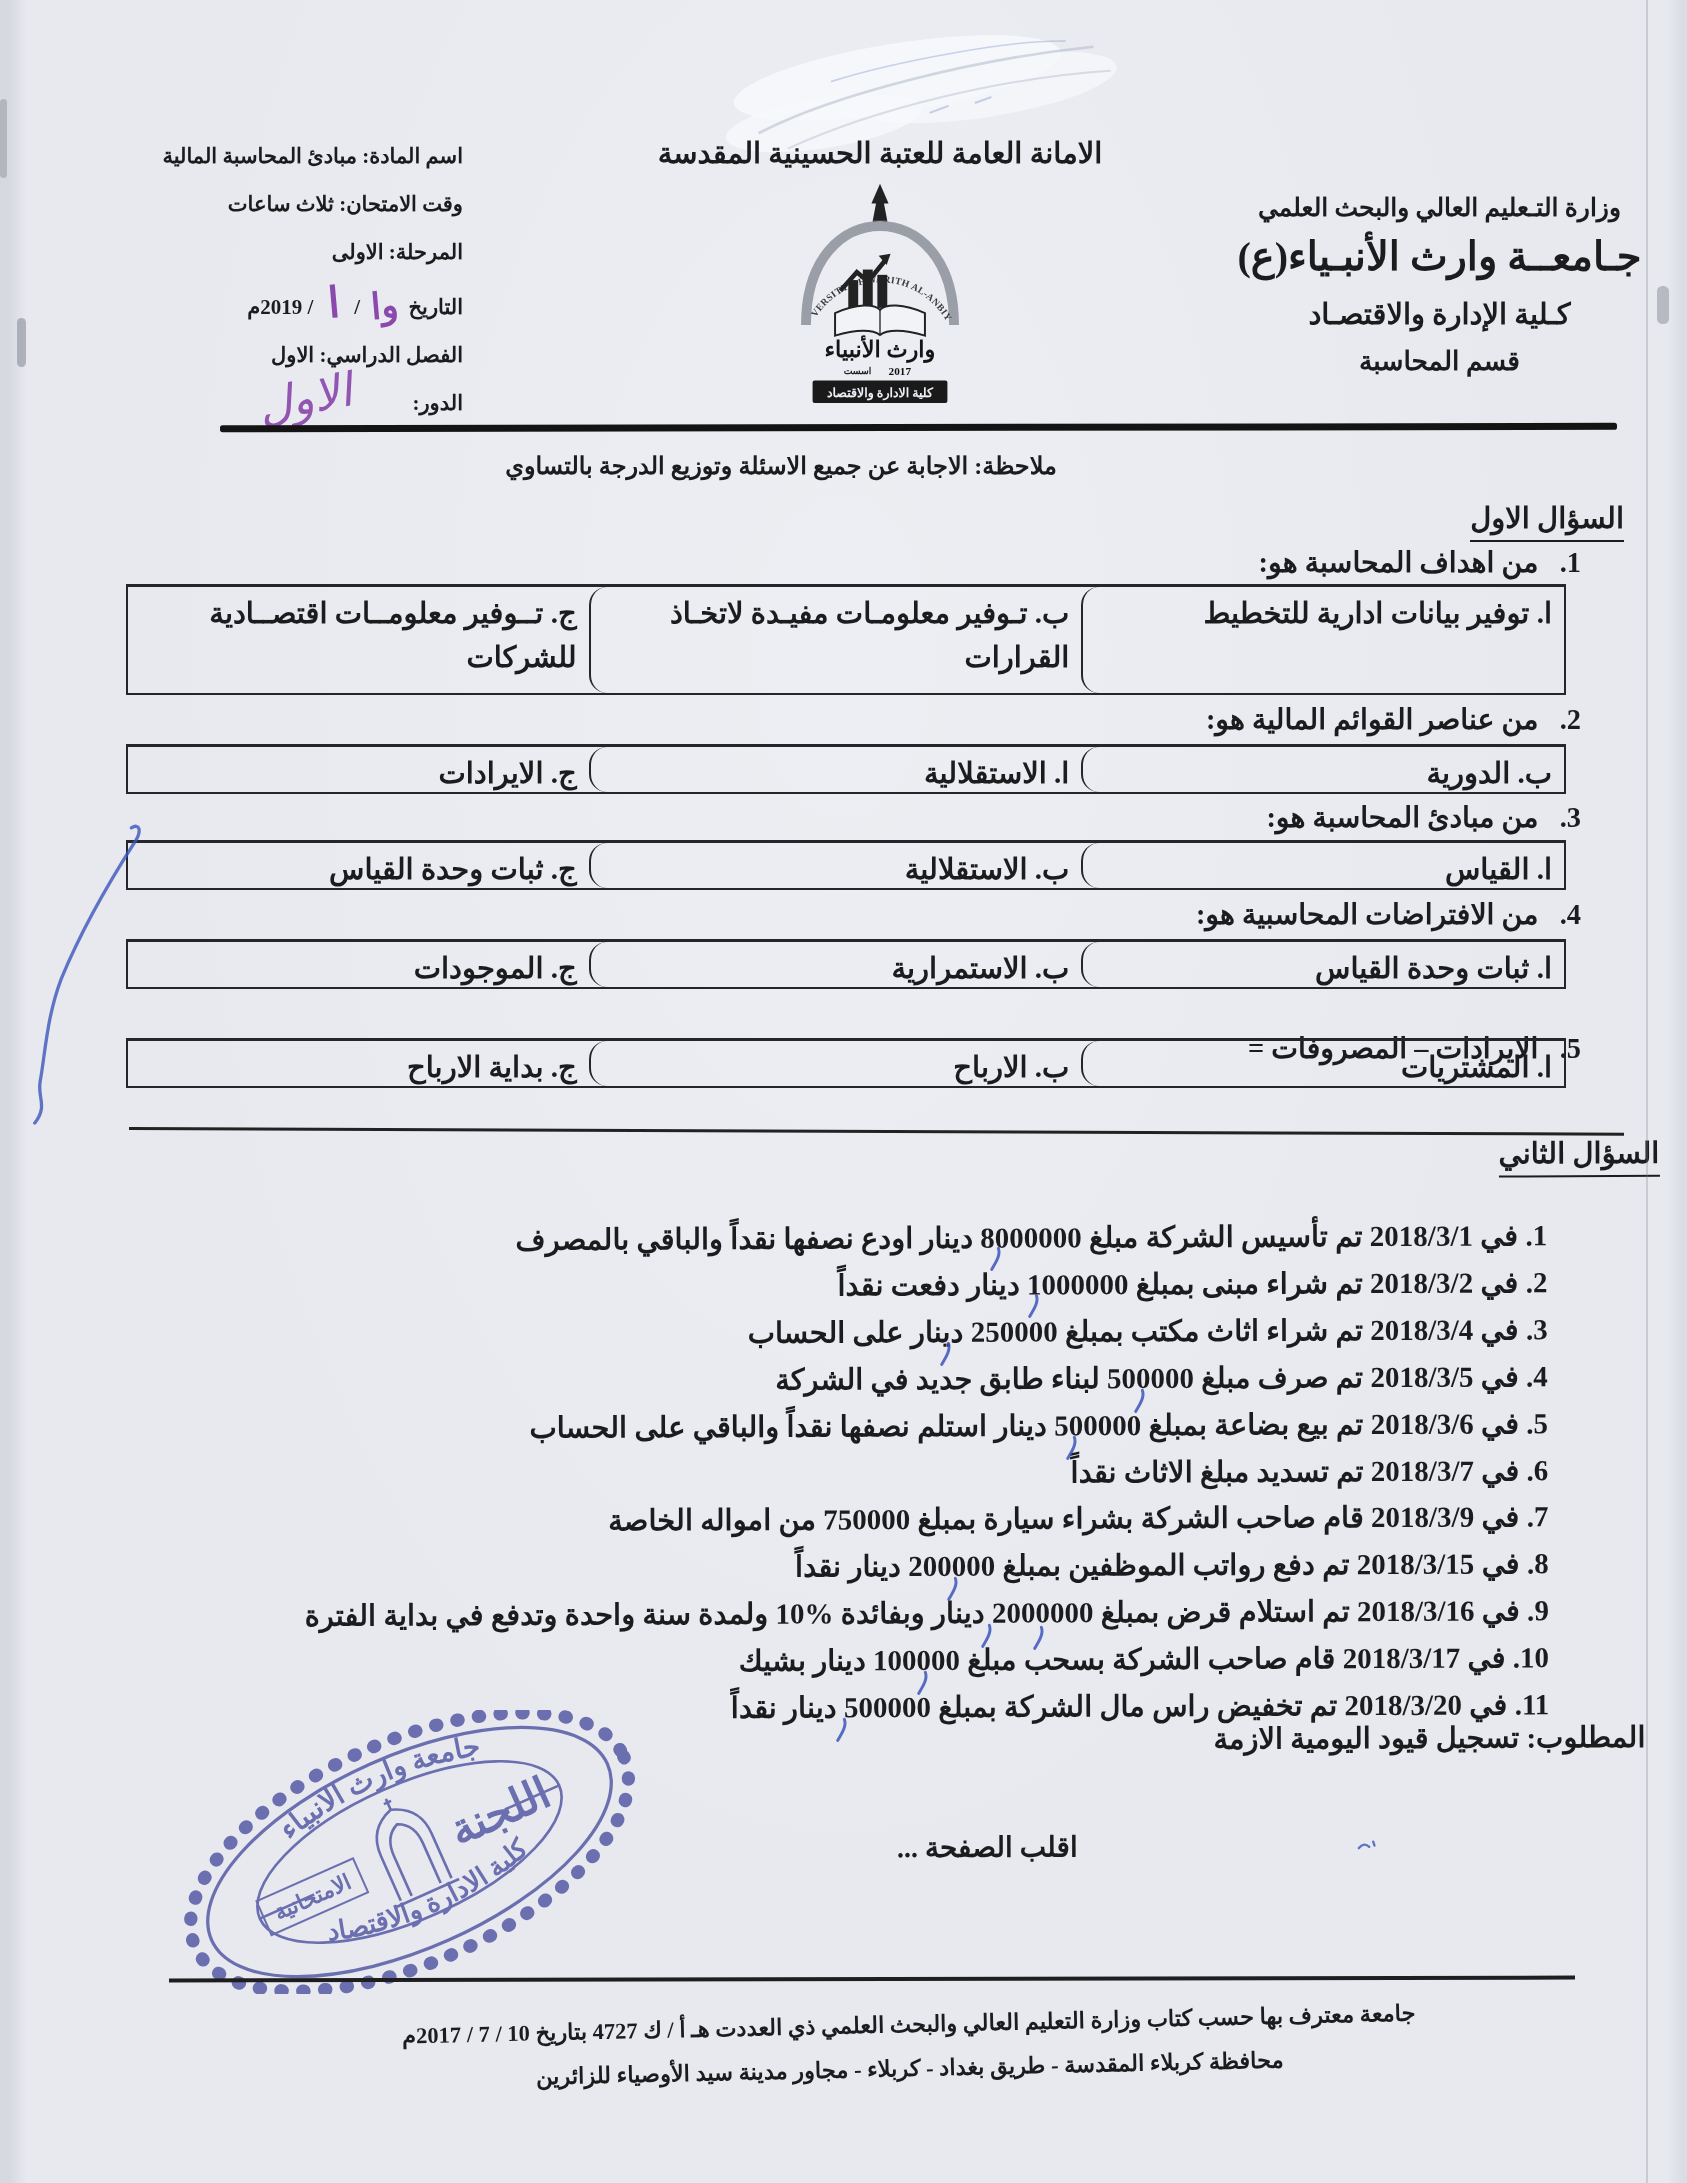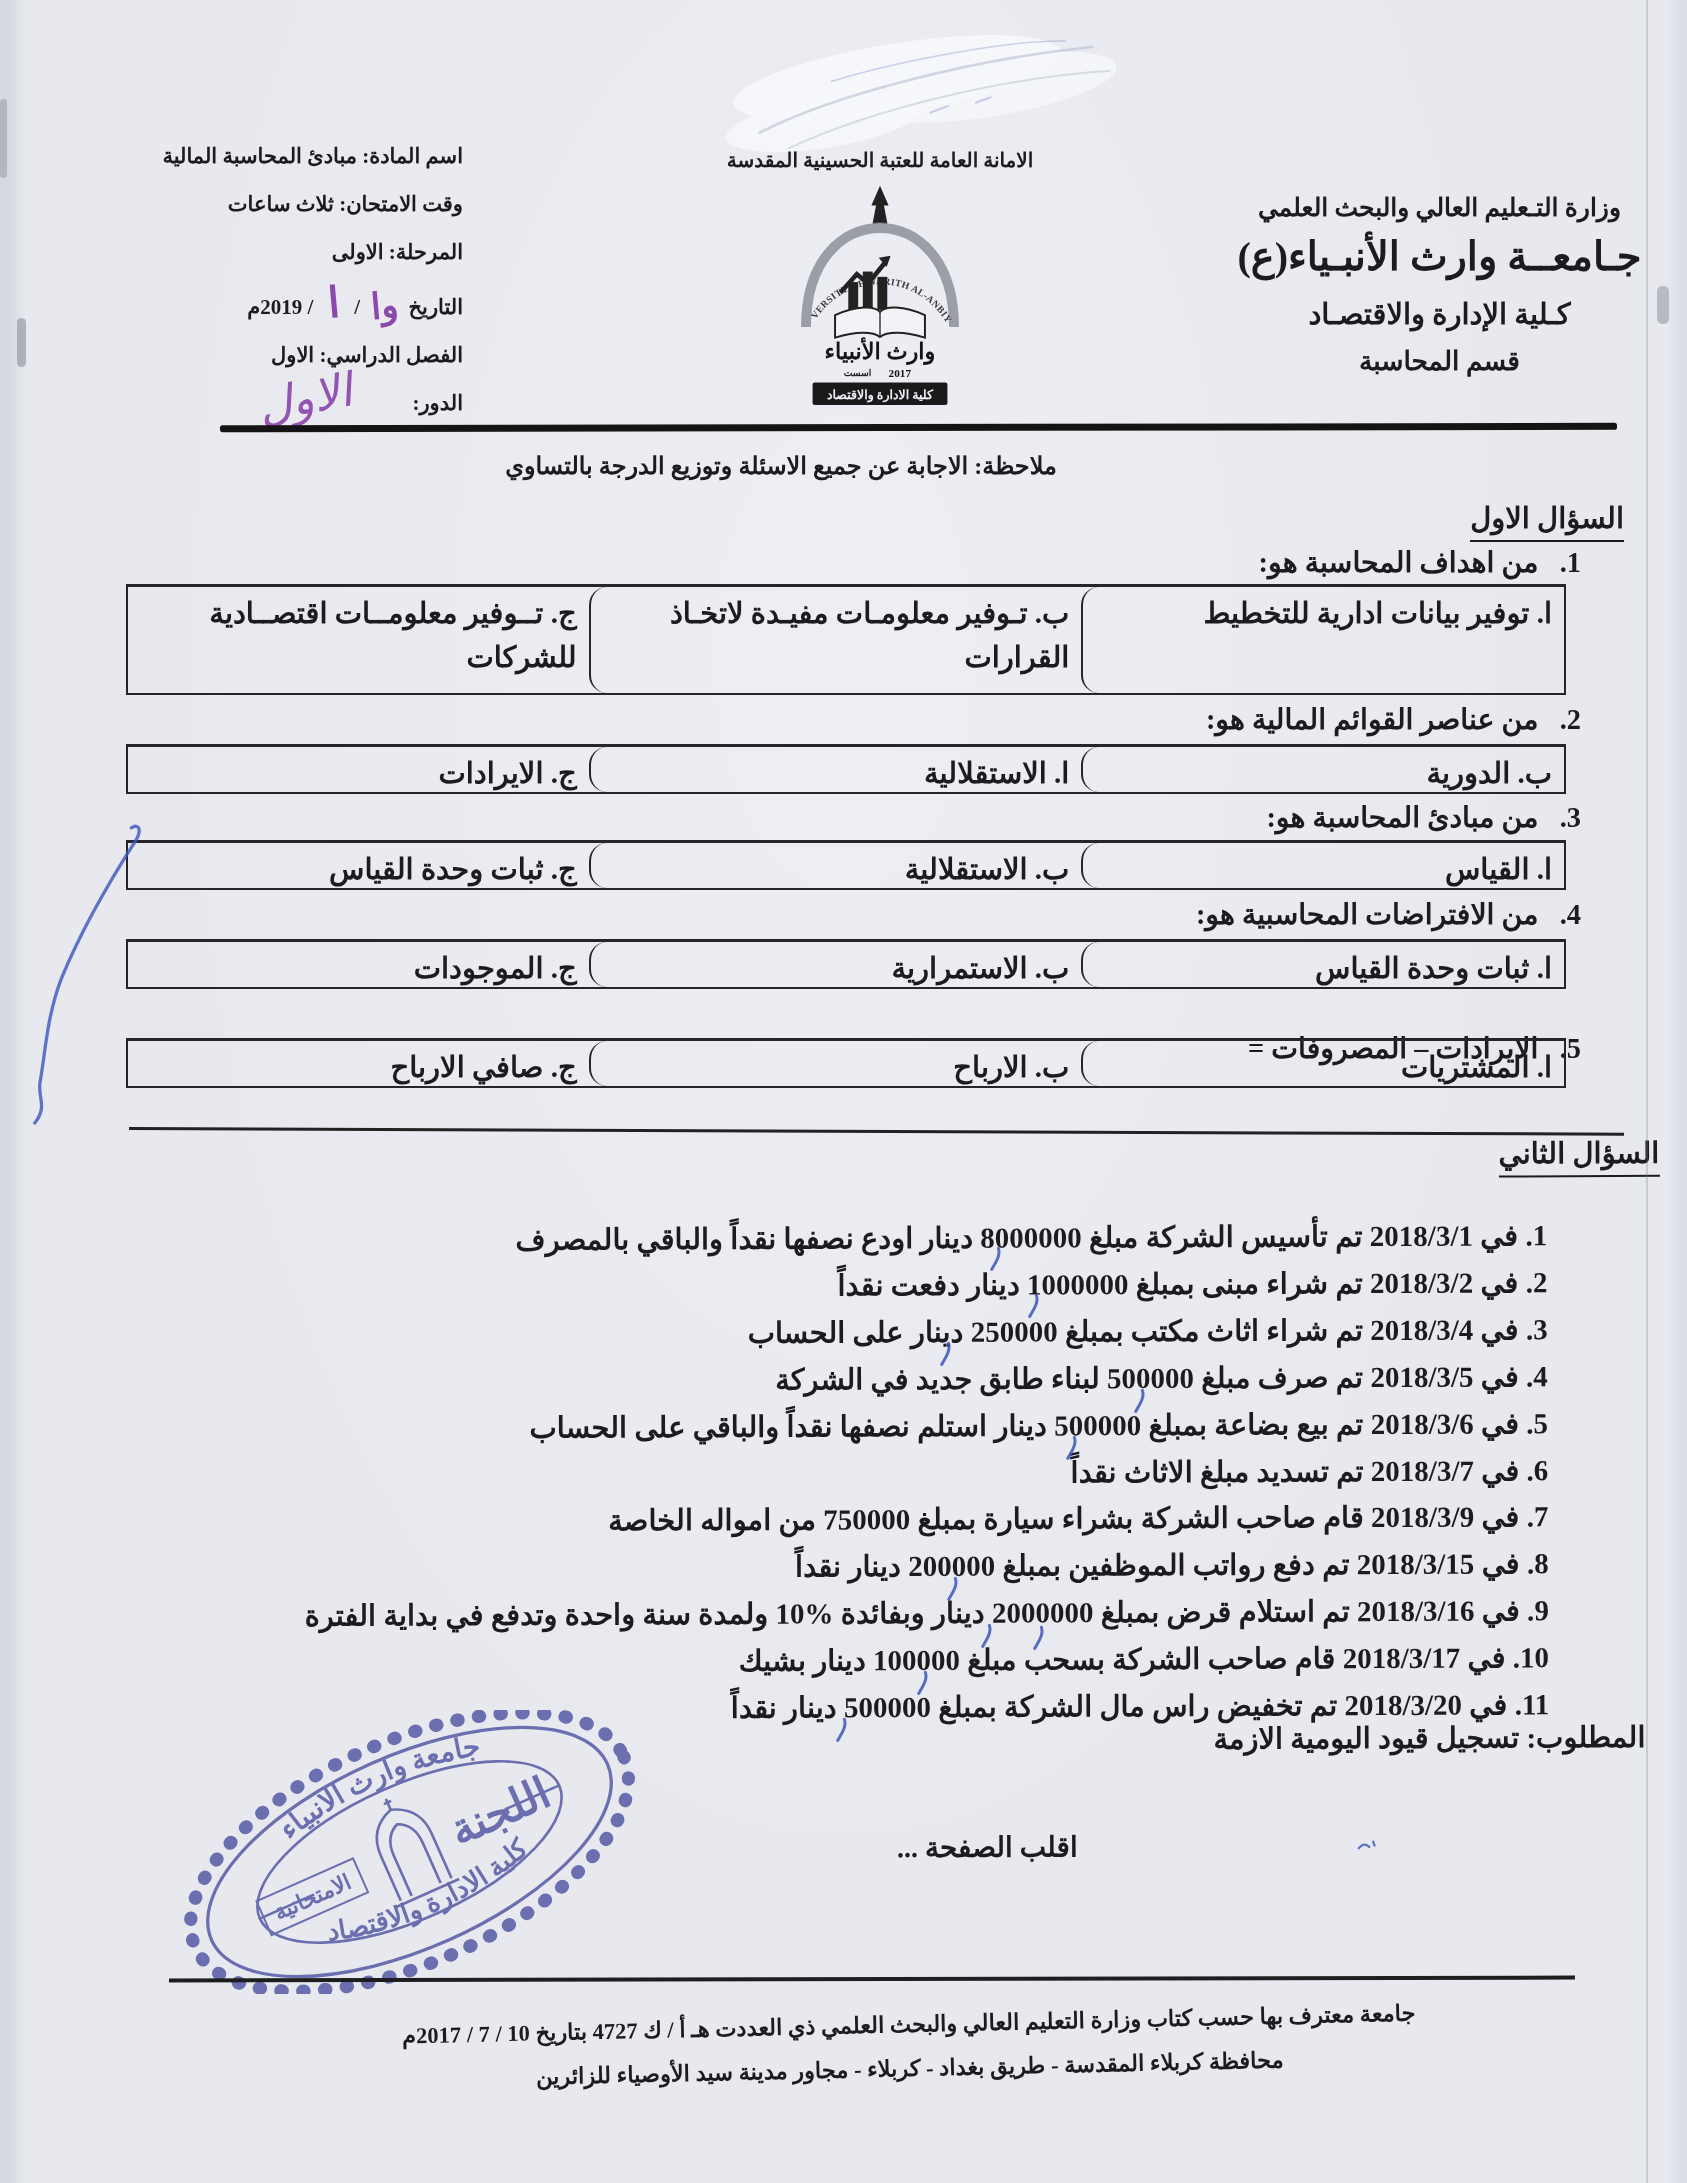--- a/index.html
+++ b/index.html
@@ -17,21 +17,21 @@
   
   .hdr-left{position:absolute;left:93px;top:132px;width:370px;text-align:right;
     font-size:21px;font-weight:700;line-height:48px;white-space:nowrap;}
   .hw{color:#8b49ad;font-weight:700;display:inline-block;transform:rotate(-5deg);}
   .hw-day{font-size:36px;position:relative;top:4px;margin:0 5.3px;}
   .hw-alif{font-size:42px;position:relative;top:2.6px;margin:0 9.3px;}
   .hw-round{position:absolute;left:159px;top:380px;width:198px;color:#8b49ad;
     font-size:46px;font-weight:400;letter-spacing:2px;opacity:.92;
     transform:rotate(-11deg) skewX(-14deg);}
   .hdr-center{position:absolute;left:635px;top:136px;width:490px;text-align:center;}
-  .secretariat{font-size:20px;font-weight:700;margin-top:12px;}
+  .secretariat{font-size:29px;font-weight:700;}
   .hdr-right{position:absolute;left:1211px;top:193px;width:457px;text-align:center;white-space:nowrap;}
   .hr-ministry{font-size:25px;font-weight:700;}
   .hr-univ{font-size:40px;font-weight:700;margin:10.6px 0 17px;}
   .hr-college{font-size:29px;font-weight:700;margin-bottom:14.6px;}
   .hr-dept{font-size:26.5px;font-weight:700;}
   .rule-thick{position:absolute;left:220px;top:424px;width:1397px;height:6.6px;
     background:#141414;transform:rotate(-0.1deg);border-radius:2.6px;}
   
   .note{position:absolute;left:450px;top:452px;width:662px;text-align:center;
     font-size:24px;font-weight:700;}
@@ -169,21 +169,21 @@
   <div class="opts" style="top:939px;height:45px">
     <div class="opt">ا. ثبات وحدة القياس</div>
     <div class="opt">ب. الاستمرارية</div>
     <div class="opt">ج. الموجودات</div>
   </div>
 
   <div class="mcq" style="top:1032px">5.&nbsp;&nbsp; الايرادات – المصروفات =</div>
   <div class="opts" style="top:1038px;height:45px">
     <div class="opt">ا. المشتريات</div>
     <div class="opt">ب. الارباح</div>
-    <div class="opt">ج. صافي الارباح</div>
+    <div class="opt">ج. بداية الارباح</div>
   </div>
 
   <div class="sep"></div>
 
   <div class="sec2-wrap">
     <div class="qh" style="top:1139px;right:26.5px">السؤال الثاني</div>
     <div class="titem" style="top:1221px">1. في 2018/3/1 تم تأسيس الشركة مبلغ 8000000 دينار اودع نصفها نقداً والباقي بالمصرف</div>
     <div class="titem" style="top:1268px">2. في 2018/3/2 تم شراء مبنى بمبلغ 1000000 دينار دفعت نقداً</div>
     <div class="titem" style="top:1315px">3. في 2018/3/4 تم شراء اثاث مكتب بمبلغ 250000 دينار على الحساب</div>
     <div class="titem" style="top:1362px">4. في 2018/3/5 تم صرف مبلغ 500000 لبناء طابق جديد في الشركة</div>

